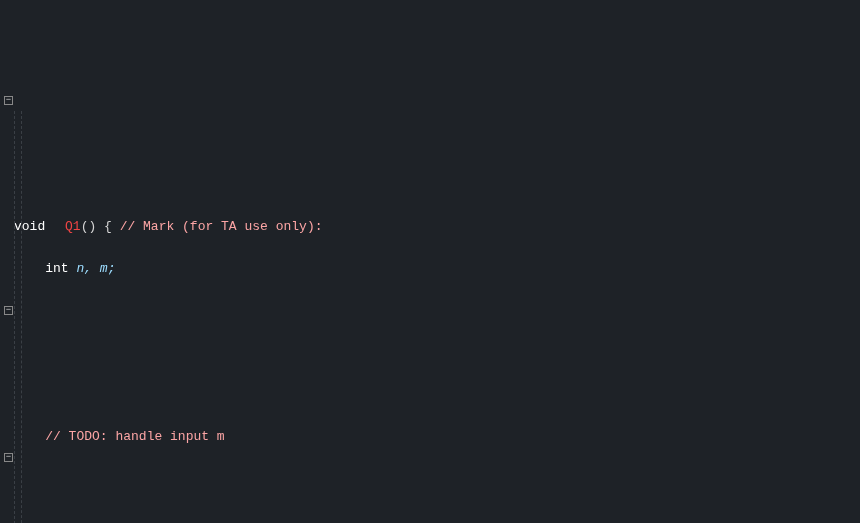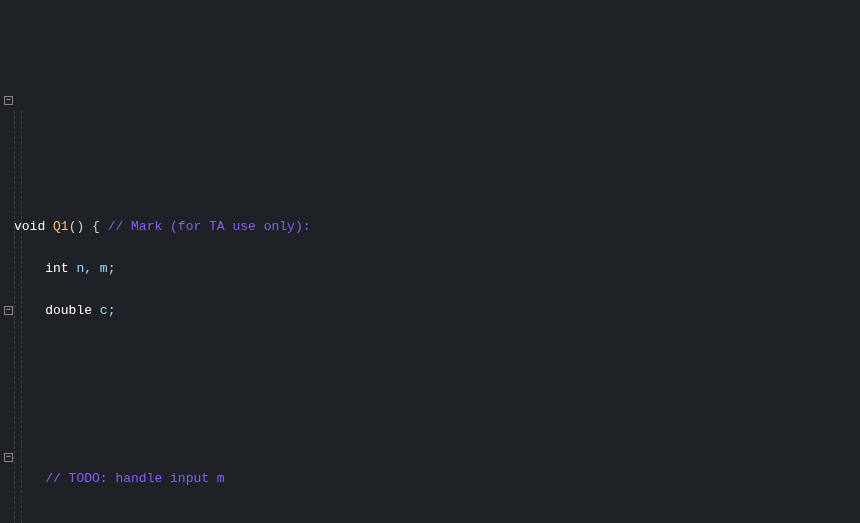--- a/index.html
+++ b/index.html
@@ -52,42 +52,41 @@
     top: 27px;
     width: 0;
     height: 462px;
     border-left: 1px dashed #3a3f45;
   }
   .code {
     margin-left: 14px;
   }
   .line { height: 21px; }
   .kw { color: #ffffff; }
-  .fn { color: #fdba74; }
+  .fn { color: #ef4444; margin-left: 12px; }
   .punct { color: #d4d4d4; }
-  .cmt { color: #8b5cf6; margin-top: 40px; }
-  .id { color: #9cdcfe; }
+  .cmt { color: #fca5a5; margin-top: 40px; }
+  .id { color: #9cdcfe; font-style: italic; }
 </style>
 </head>
 <body>
 
 
 
 <div class="editor">
   <div class="gutter">
     <div class="fold-icon" style="top:6px">−</div>
     <div class="fold-icon" style="top:216px">−</div>
     <div class="fold-icon" style="top:363px">−</div>
   </div>
   <div class="indent-guide1"></div>
   <div class="indent-guide2"></div>
   <div class="code">
 <div class="line"><span class="kw">void</span> <span class="fn">Q1</span><span class="punct">()</span><span class="punct"> { </span><span class="cmt">// Mark (for TA use only):</span></div>
 <div class="line">    <span class="kw">int</span><span class="id"> n, m;</span></div>
-<div class="line">    <span class="kw">double</span><span class="id"> c;</span></div>
 <div class="line"> </div>
 <div class="line"> </div>
 <div class="line"> </div>
 <div class="line">    <span class="cmt">// TODO: handle input m</span></div>
 
 
 
 
 
 

